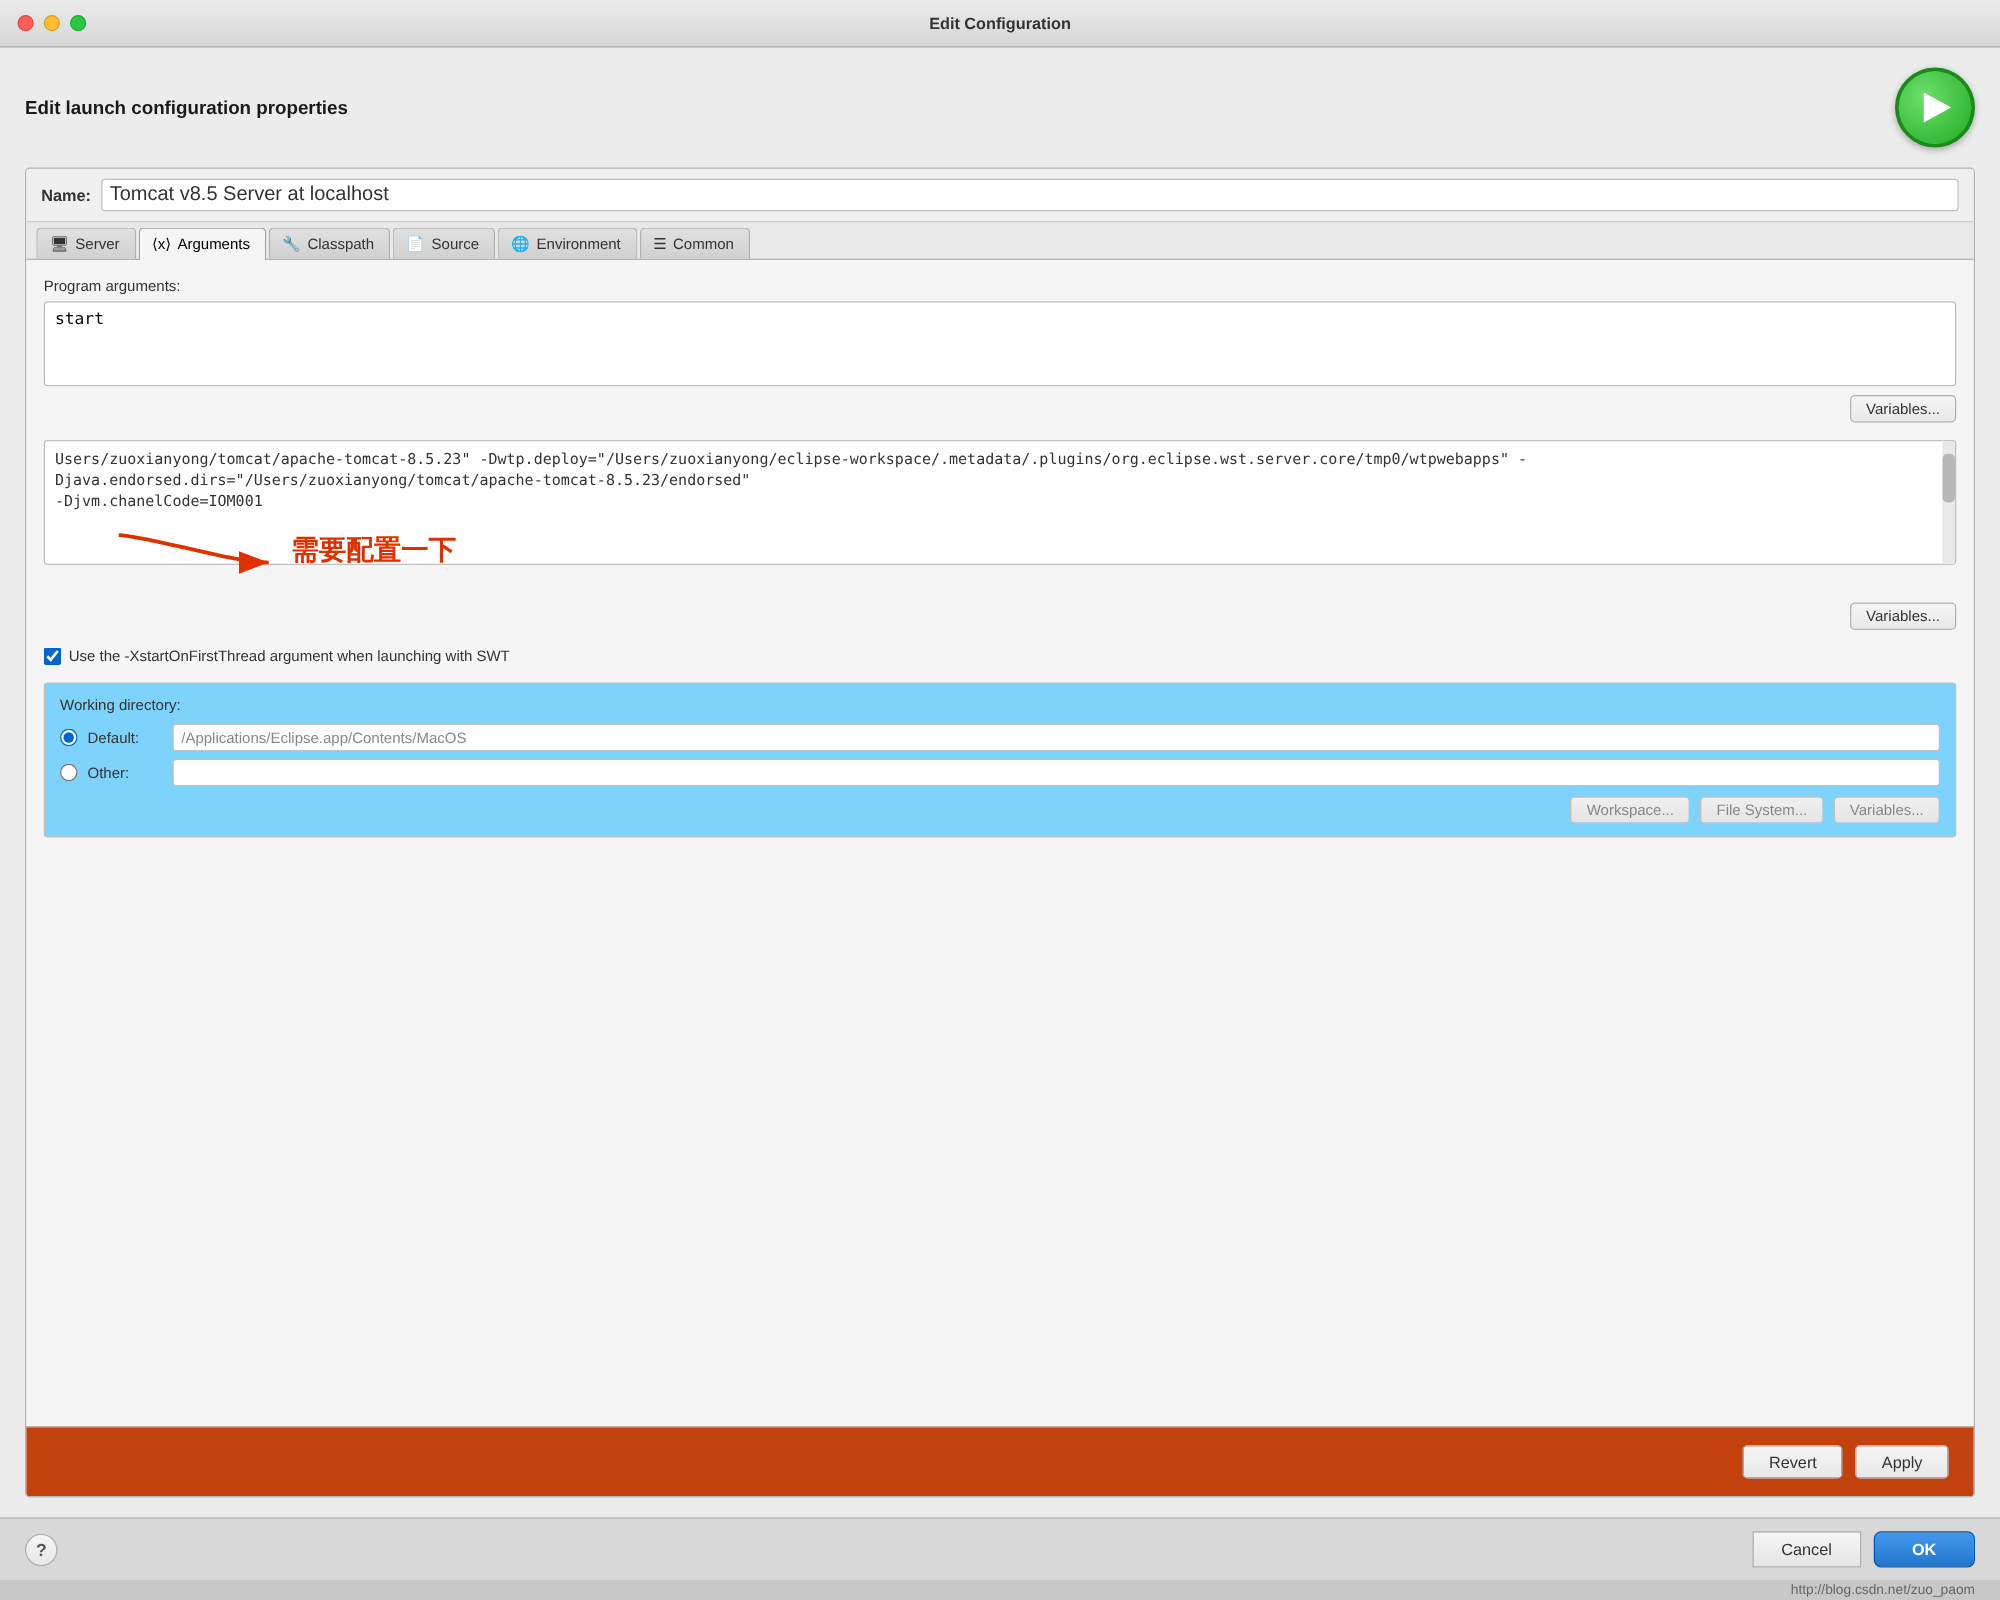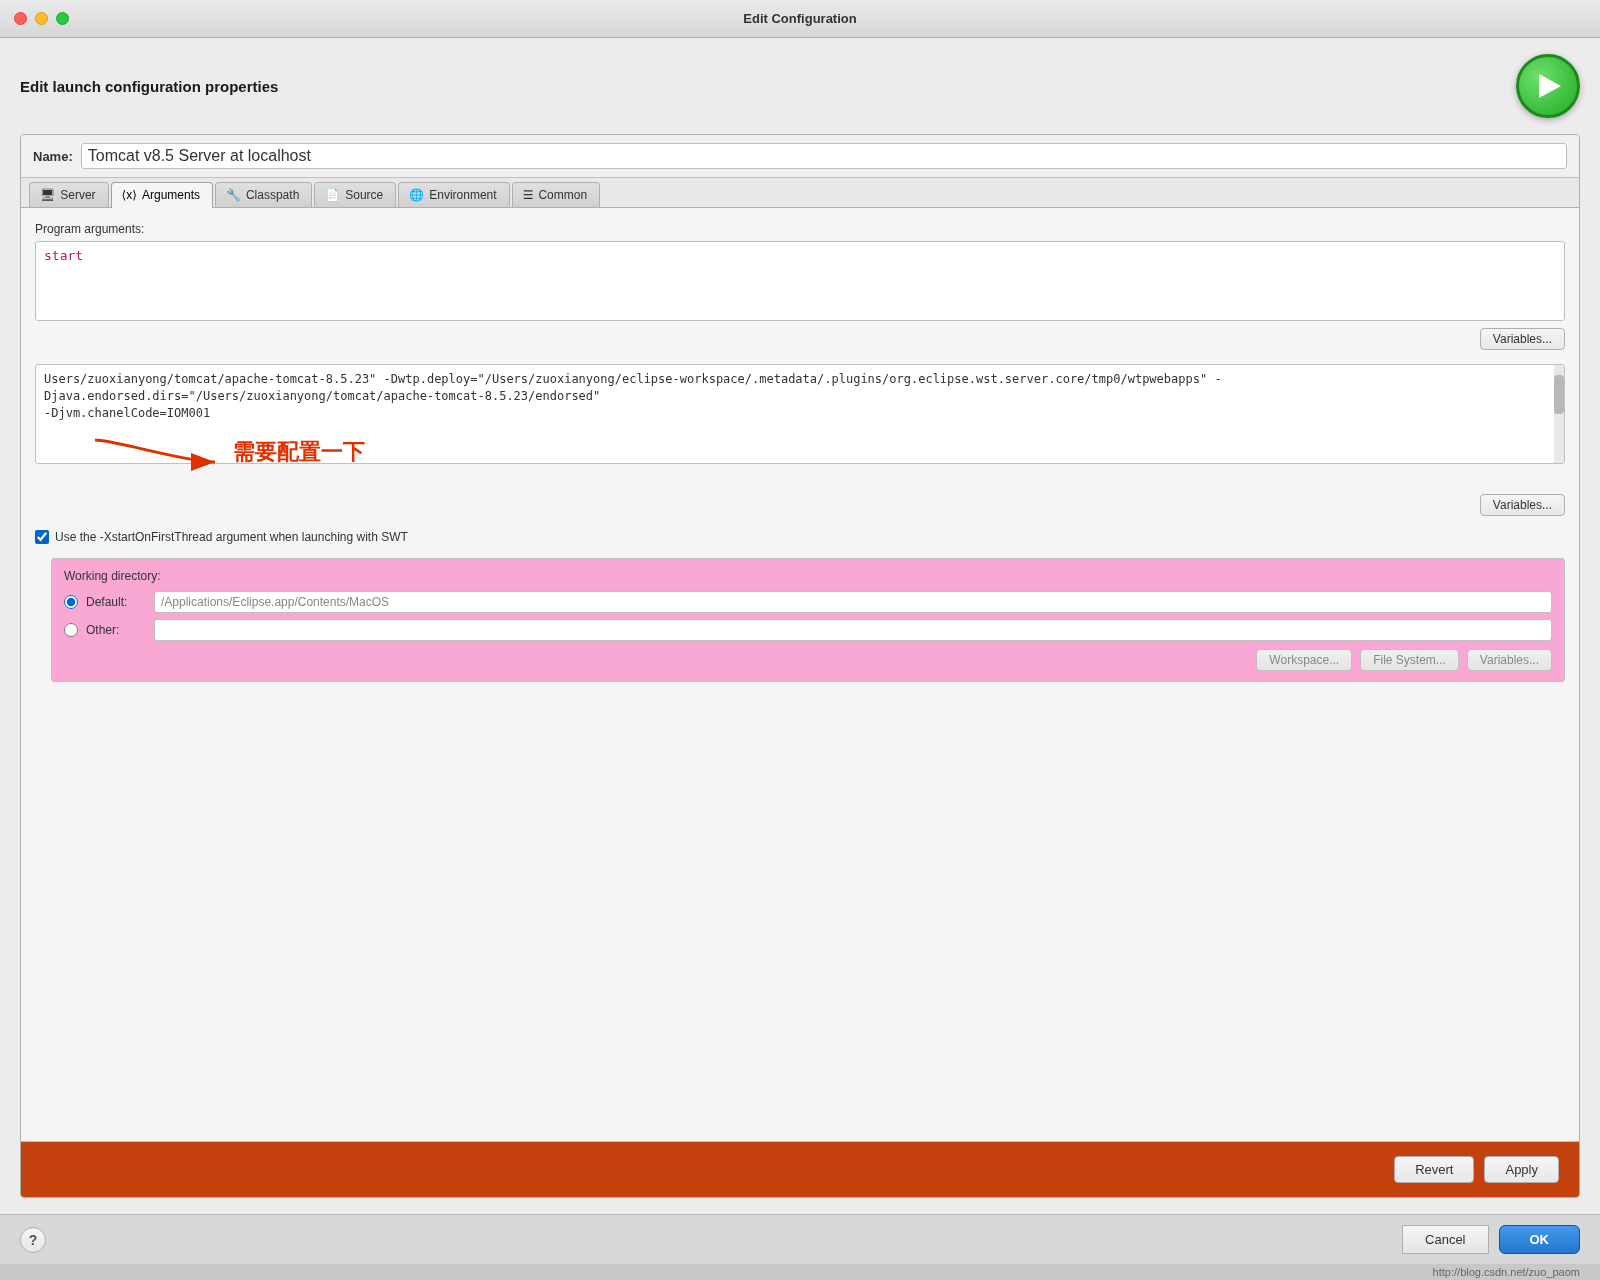--- a/index.html
+++ b/index.html
@@ -183,29 +183,29 @@
       margin-bottom: 5px;
       font-weight: 400;
     }
 
     
     .text-area-wrapper {
       position: relative;
     }
     .program-args-textarea {
       width: 100%;
-      height: 80px;
+      height: 68px;
       border: 1px solid #c0c0c0;
       border-radius: 3px;
       background: #fff;
       padding: 6px 8px;
       font-size: 13px;
       font-family: monospace;
       resize: none;
-      color: #be185d;
+      color: #000000;
     }
 
     .variables-row {
       display: flex;
       justify-content: flex-end;
       margin-top: 4px;
     }
     .btn-small {
       padding: 3px 12px;
       border: 1px solid #b0b0b0;
@@ -235,25 +235,24 @@
       accent-color: #0066cc;
       cursor: pointer;
     }
     .checkbox-label {
       font-size: 12px;
       color: #333;
     }
 
     
     .working-dir-section {
-      background: #f9a8d4;
+      background: #7dd3fc;
       border: 1px solid #c0c0c0;
       border-radius: 3px;
       padding: 10px 12px;
-      margin-left: 16px;
     }
     .working-dir-title {
       font-size: 12px;
       font-weight: 400;
       color: #333;
       margin-bottom: 8px;
     }
     .radio-row {
       display: flex;
       align-items: center;

